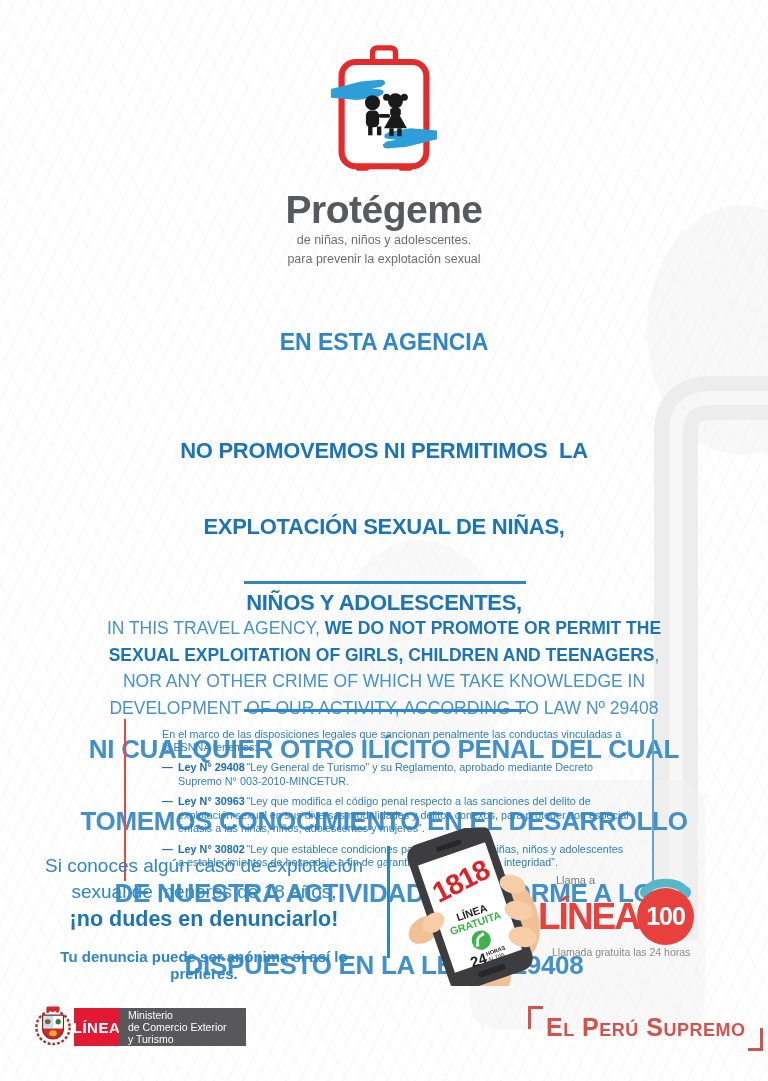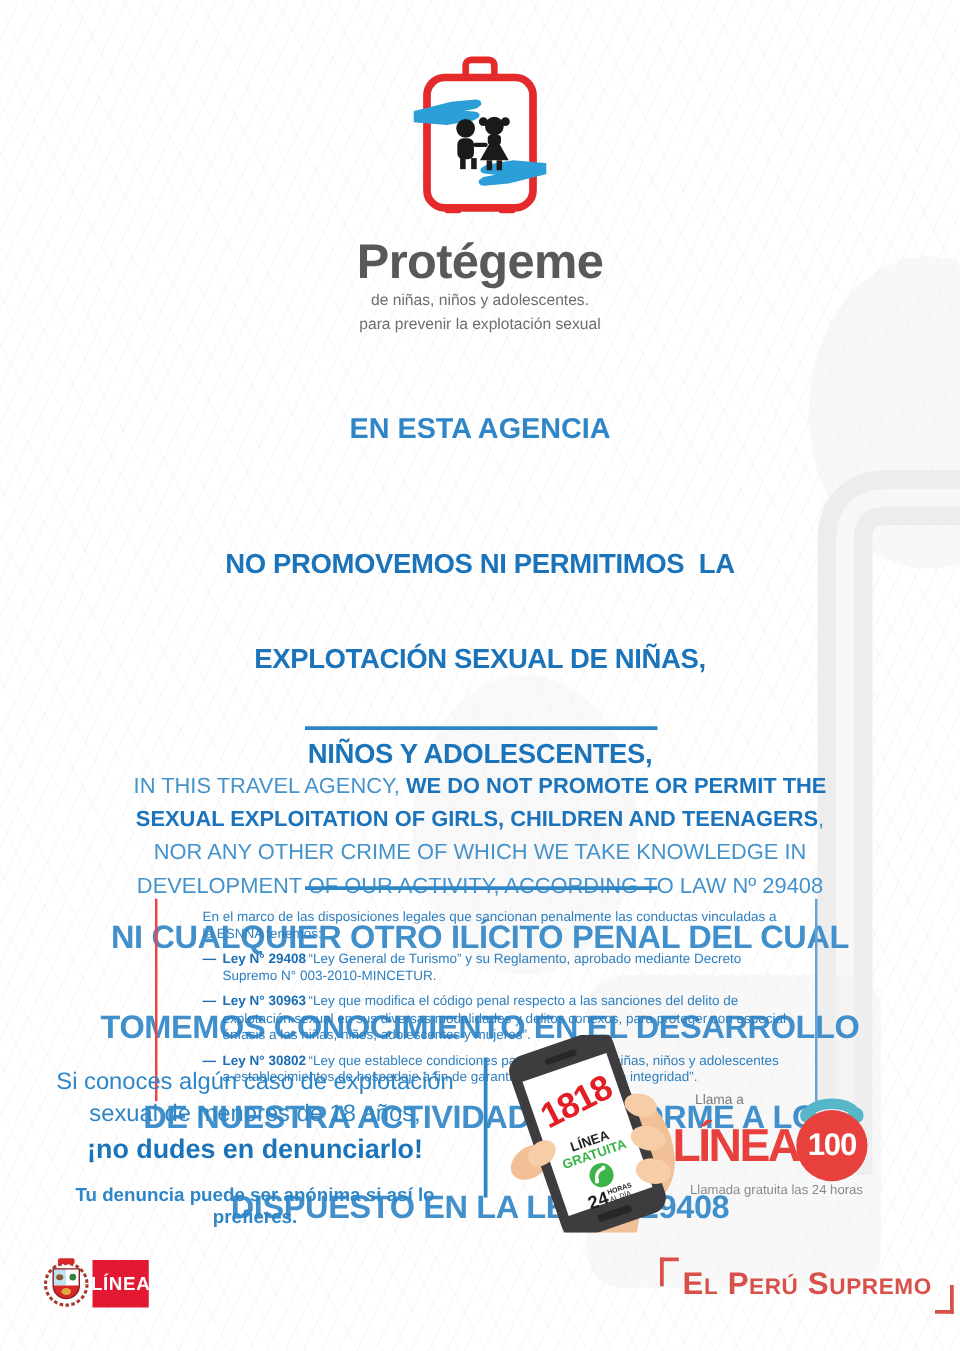--- a/index.html
+++ b/index.html
@@ -242,16 +242,21 @@
     <path d="M9,11 h22 v14 a11,11 0 0 1 -22,0 Z" fill="none" stroke="#8b1f1f" stroke-width="1.2"></path>
     <ellipse cx="14.5" cy="18" rx="3" ry="2.5" fill="#8a5a33"></ellipse>
     <circle cx="25.5" cy="18" r="2.8" fill="#2f7f3f"></circle>
     <ellipse cx="20" cy="30" rx="4" ry="3" fill="#e3a93c"></ellipse>
   </svg>
 
   <div class="peru-badge">
     <span>LÍNEA</span>
   </div>
 
+  <div class="ministry-box">
+    <div>Ministerio</div>
+    <div>de Comercio Exterior</div>
+    <div>y Turismo</div>
+  </div>
 
   <div class="slogan">El Perú Supremo</div>
 
 </div>
 
 </body></html>

